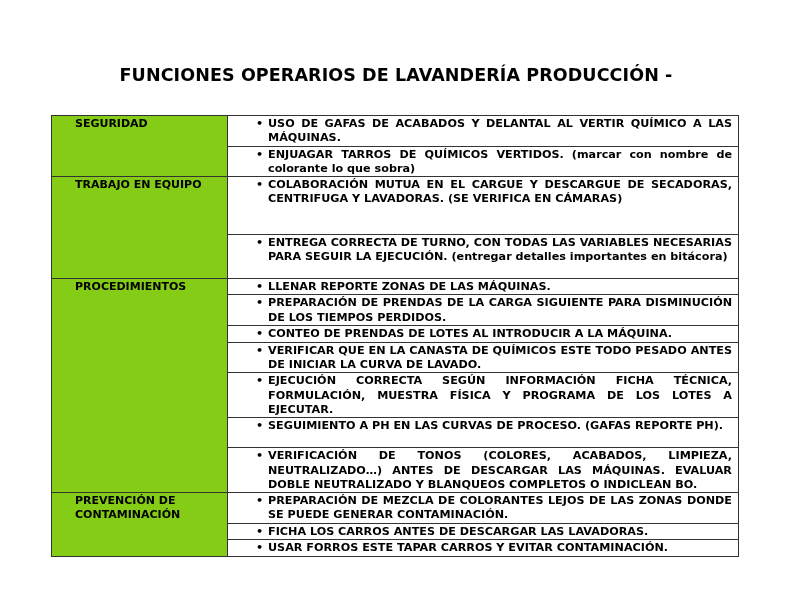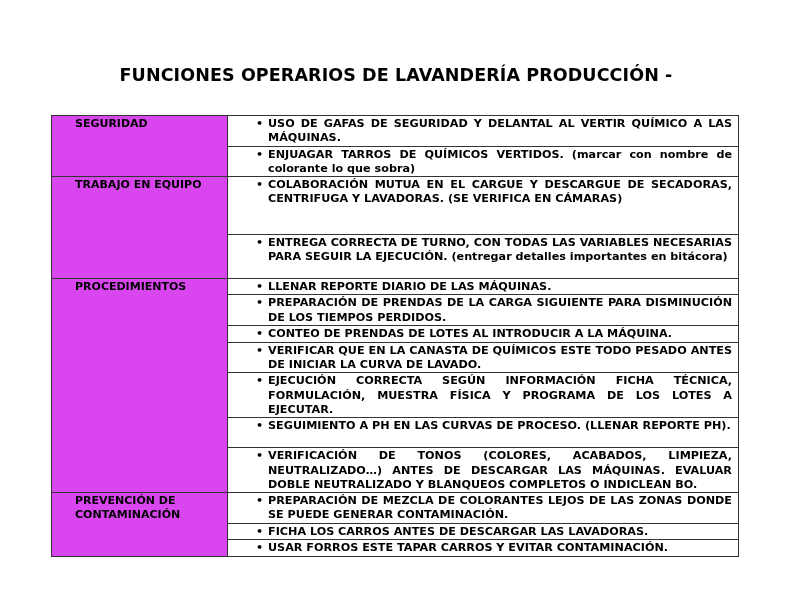--- a/index.html
+++ b/index.html
@@ -10,21 +10,21 @@
   .title {
     position: absolute; left: 80px; width: 632px; top: 65px;
     text-align: center; font-weight: bold; font-size: 17.5px; line-height: 21px; letter-spacing: 0.1px;
   }
   table.funcs {
     position: absolute; left: 51px; top: 115px; width: 688px;
     border-collapse: collapse; table-layout: fixed;
   }
   table.funcs td { border: 1px solid #333; padding: 0; vertical-align: top; }
   td.cat {
-    width: 176px; background: #d946ef; font-weight: bold; font-size: 11px; line-height: 14px;
+    width: 176px; background: #84cc16; font-weight: bold; font-size: 11px; line-height: 14px;
     padding: 1px 0 0 23px !important; box-sizing: border-box;
   }
   td.task {
     font-weight: bold; font-size: 11.2px; line-height: 14.3px; padding: 1px 6px 0 0 !important;
     position: relative;
   }
   .task-inner { display: flex; }
   .bullet { width: 40px; flex: 0 0 40px; text-align: right; padding-right: 0; box-sizing: border-box; }
   .bullet span { display: inline-block; width: 12px; text-align: left; }
   .ttext { flex: 1; text-align: justify; padding-left: 0; }
@@ -36,21 +36,21 @@
   <div>FUNCIONES OPERARIOS DE LAVANDERÍA PRODUCCIÓN -</div>
 </div>
 
 <table class="funcs">
   <tbody id="tbody">
       <tr style="height: 30px;">
         <td class="cat" rowspan="2"><span>SEGURIDAD</span></td>
         <td class="task">
           <div class="task-inner">
             <div class="bullet"><span>•</span></div>
-            <div class="ttext">USO DE GAFAS DE SEGURIDAD Y DELANTAL AL VERTIR QUÍMICO A LAS MÁQUINAS.</div>
+            <div class="ttext">USO DE GAFAS DE ACABADOS Y DELANTAL AL VERTIR QUÍMICO A LAS MÁQUINAS.</div>
           </div>
         </td>
       </tr>
       <tr style="height: 30px;">
         <td class="task">
           <div class="task-inner">
             <div class="bullet"><span>•</span></div>
             <div class="ttext">ENJUAGAR TARROS DE QUÍMICOS VERTIDOS. (marcar con nombre de colorante lo que sobra)</div>
           </div>
         </td>
@@ -70,21 +70,21 @@
             <div class="bullet"><span>•</span></div>
             <div class="ttext">ENTREGA CORRECTA DE TURNO, CON TODAS LAS VARIABLES NECESARIAS PARA SEGUIR LA EJECUCIÓN. (entregar detalles importantes en bitácora)</div>
           </div>
         </td>
       </tr>
       <tr style="height: 16px;">
         <td class="cat" rowspan="7"><span>PROCEDIMIENTOS</span></td>
         <td class="task">
           <div class="task-inner">
             <div class="bullet"><span>•</span></div>
-            <div class="ttext">LLENAR REPORTE DIARIO DE LAS MÁQUINAS.</div>
+            <div class="ttext">LLENAR REPORTE ZONAS DE LAS MÁQUINAS.</div>
           </div>
         </td>
       </tr>
       <tr style="height: 31px;">
         <td class="task">
           <div class="task-inner">
             <div class="bullet"><span>•</span></div>
             <div class="ttext">PREPARACIÓN DE PRENDAS DE LA CARGA SIGUIENTE PARA DISMINUCIÓN DE LOS TIEMPOS PERDIDOS.</div>
           </div>
         </td>
@@ -110,21 +110,21 @@
           <div class="task-inner">
             <div class="bullet"><span>•</span></div>
             <div class="ttext">EJECUCIÓN CORRECTA SEGÚN INFORMACIÓN FICHA TÉCNICA, FORMULACIÓN, MUESTRA FÍSICA Y PROGRAMA DE LOS LOTES A EJECUTAR.</div>
           </div>
         </td>
       </tr>
       <tr style="height: 30px;">
         <td class="task">
           <div class="task-inner">
             <div class="bullet"><span>•</span></div>
-            <div class="ttext">SEGUIMIENTO A PH EN LAS CURVAS DE PROCESO.   (LLENAR REPORTE PH).</div>
+            <div class="ttext">SEGUIMIENTO A PH EN LAS CURVAS DE PROCESO.   (GAFAS REPORTE PH).</div>
           </div>
         </td>
       </tr>
       <tr style="height: 44px;">
         <td class="task">
           <div class="task-inner">
             <div class="bullet"><span>•</span></div>
             <div class="ttext">VERIFICACIÓN DE TONOS (COLORES, ACABADOS, LIMPIEZA, NEUTRALIZADO…) ANTES DE DESCARGAR LAS MÁQUINAS.  EVALUAR DOBLE NEUTRALIZADO Y BLANQUEOS COMPLETOS O INDICLEAN BO.</div>
           </div>
         </td>

